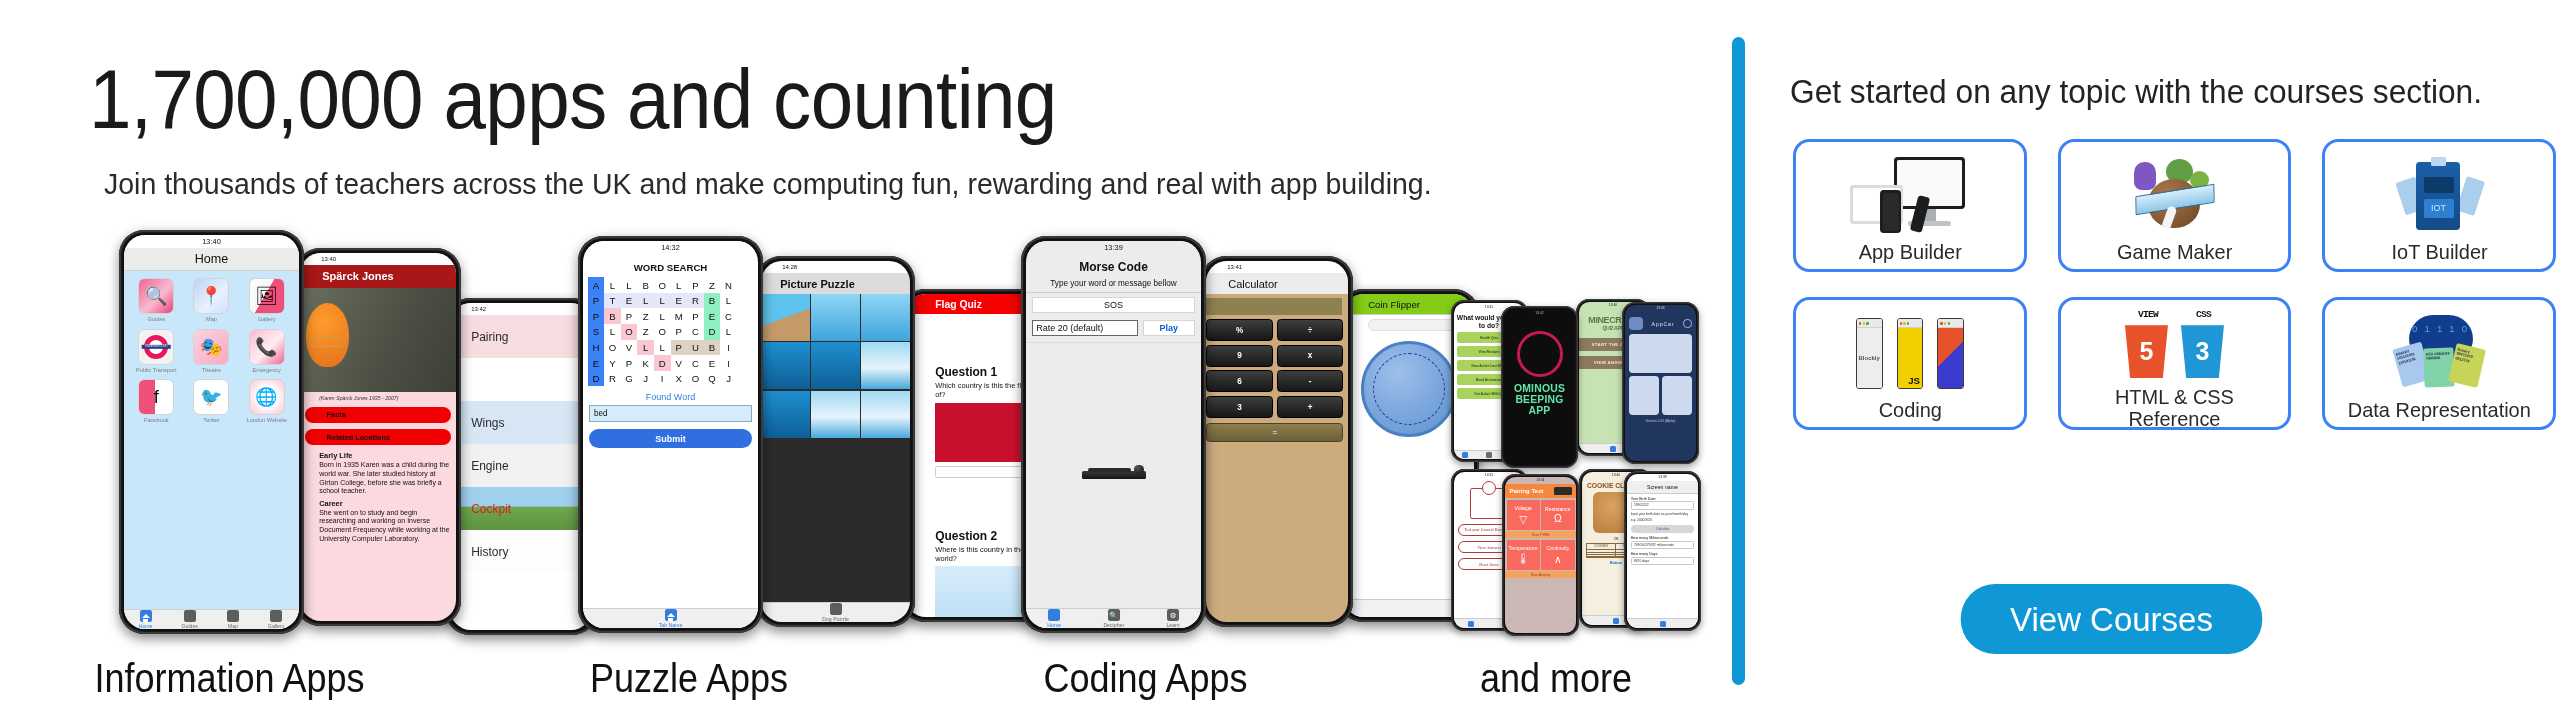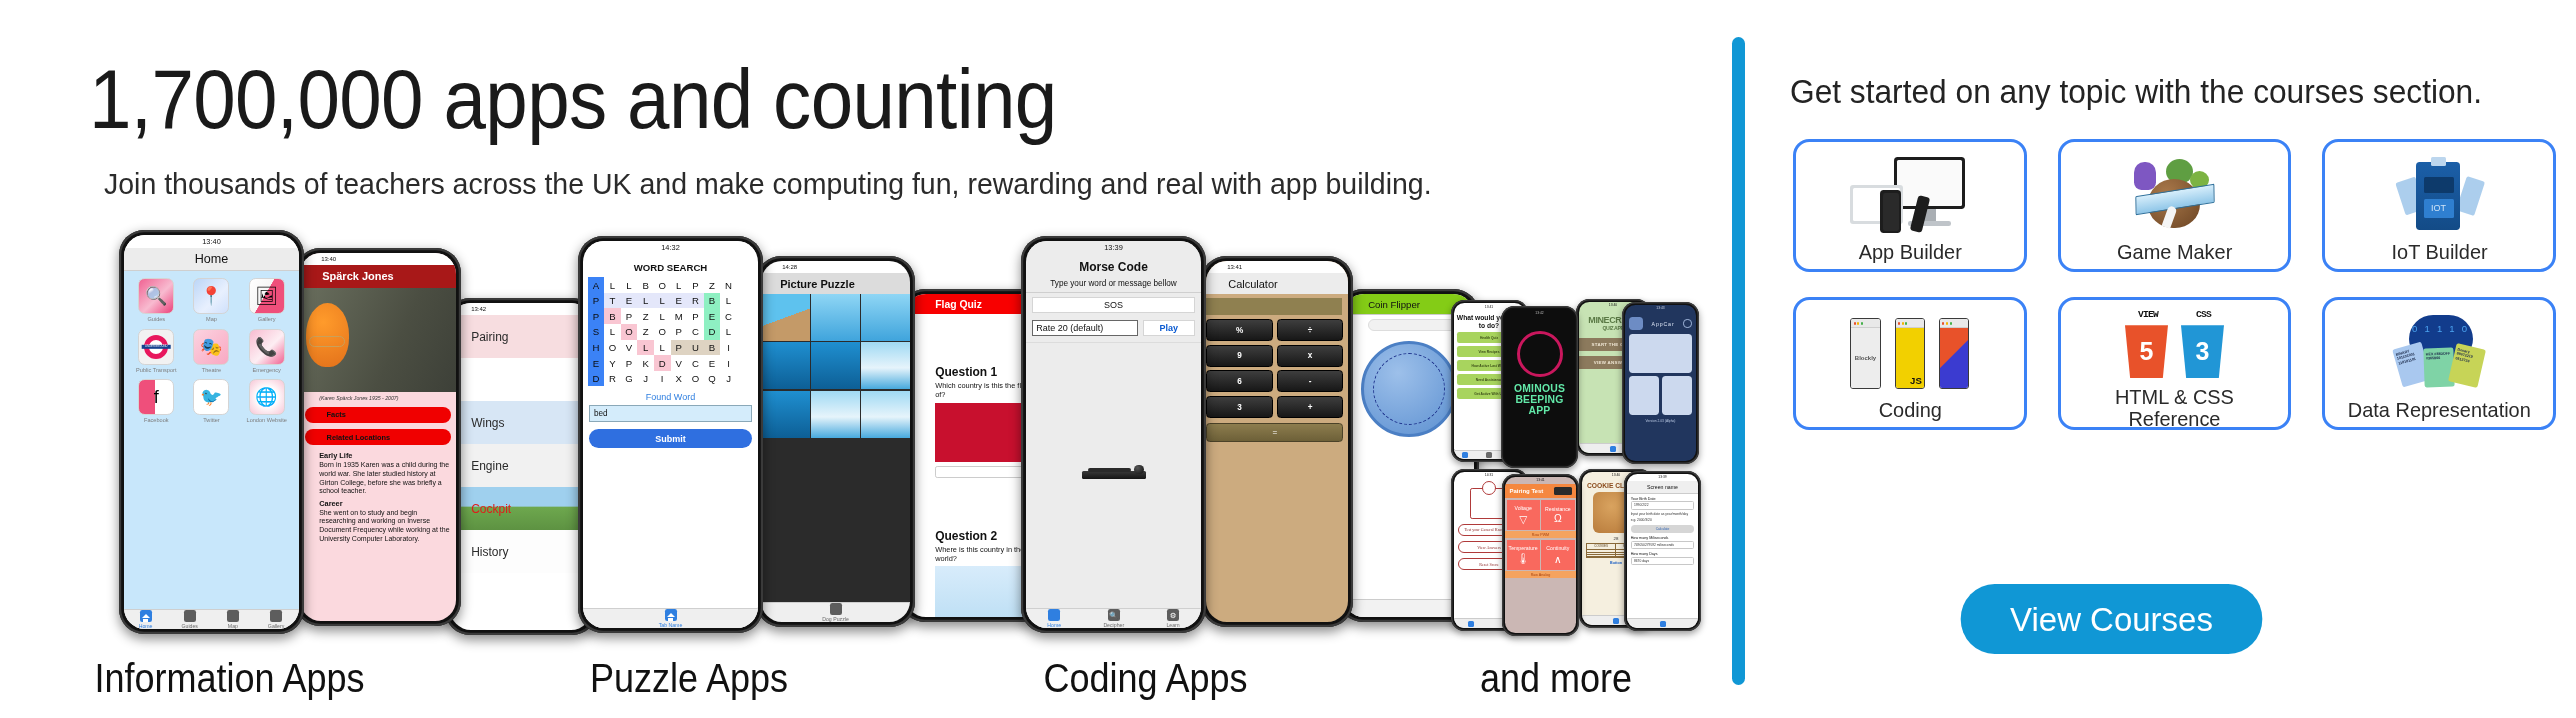--- a/index.html
+++ b/index.html
@@ -392,21 +392,21 @@
   .iot-chip2 { position: absolute; left: 7.4px; top: 37px; width: 30px; height: 19px;
               background: #2f7fd0; border-radius: 1.5px; color: #cfe3f7; font-size: 9px;
               display: flex; align-items: center; justify-content: center; }
   .iot-usb { position: absolute; left: 33px; top: 0; width: 15px; height: 9px;
              background: #bcd6ee; border-radius: 1.5px; }
   .iot-wing1 { position: absolute; left: 1.5px; top: 22px; width: 21px; height: 34px;
                background: #9dc6ea; transform: rotate(-18deg); border-radius: 2.2px; opacity: .85; }
   .iot-wing2 { position: absolute; right: 0; top: 21px; width: 19px; height: 36px;
                background: #9dc6ea; transform: rotate(18deg); border-radius: 2.2px; opacity: .85; }
 
-  .art-coding { position: relative; width: 119px; height: 71px; display: flex; gap: 14px; }
+  .art-coding { position: relative; width: 108px; height: 71px; display: flex; gap: 14px; }
   .cw { flex: 1; border: 1.5px solid #3a3a3a; border-radius: 3px; overflow: hidden;
         display: flex; flex-direction: column; background: #fff; }
   .cw-bar { height: 9px; background: #e9e9e9; border-bottom: 0.7px solid #cfcfcf;
             display: flex; align-items: center; gap: 1.5px; padding-left: 2.2px; }
   .cw-dot { width: 2.2px; height: 2.2px; border-radius: 50%; }
   .cw-body { flex: 1; display: flex; align-items: center; justify-content: center;
              font-size: 7.4px; font-weight: 700; }
   .cw1 .cw-body { background: #ededed; color: #555; font-size: 6px; }
   .cw2 .cw-body { background: #f2d000; color: #111; align-items: flex-end;
                   justify-content: flex-end; padding: 2.2px; font-size: 9.6px; }

